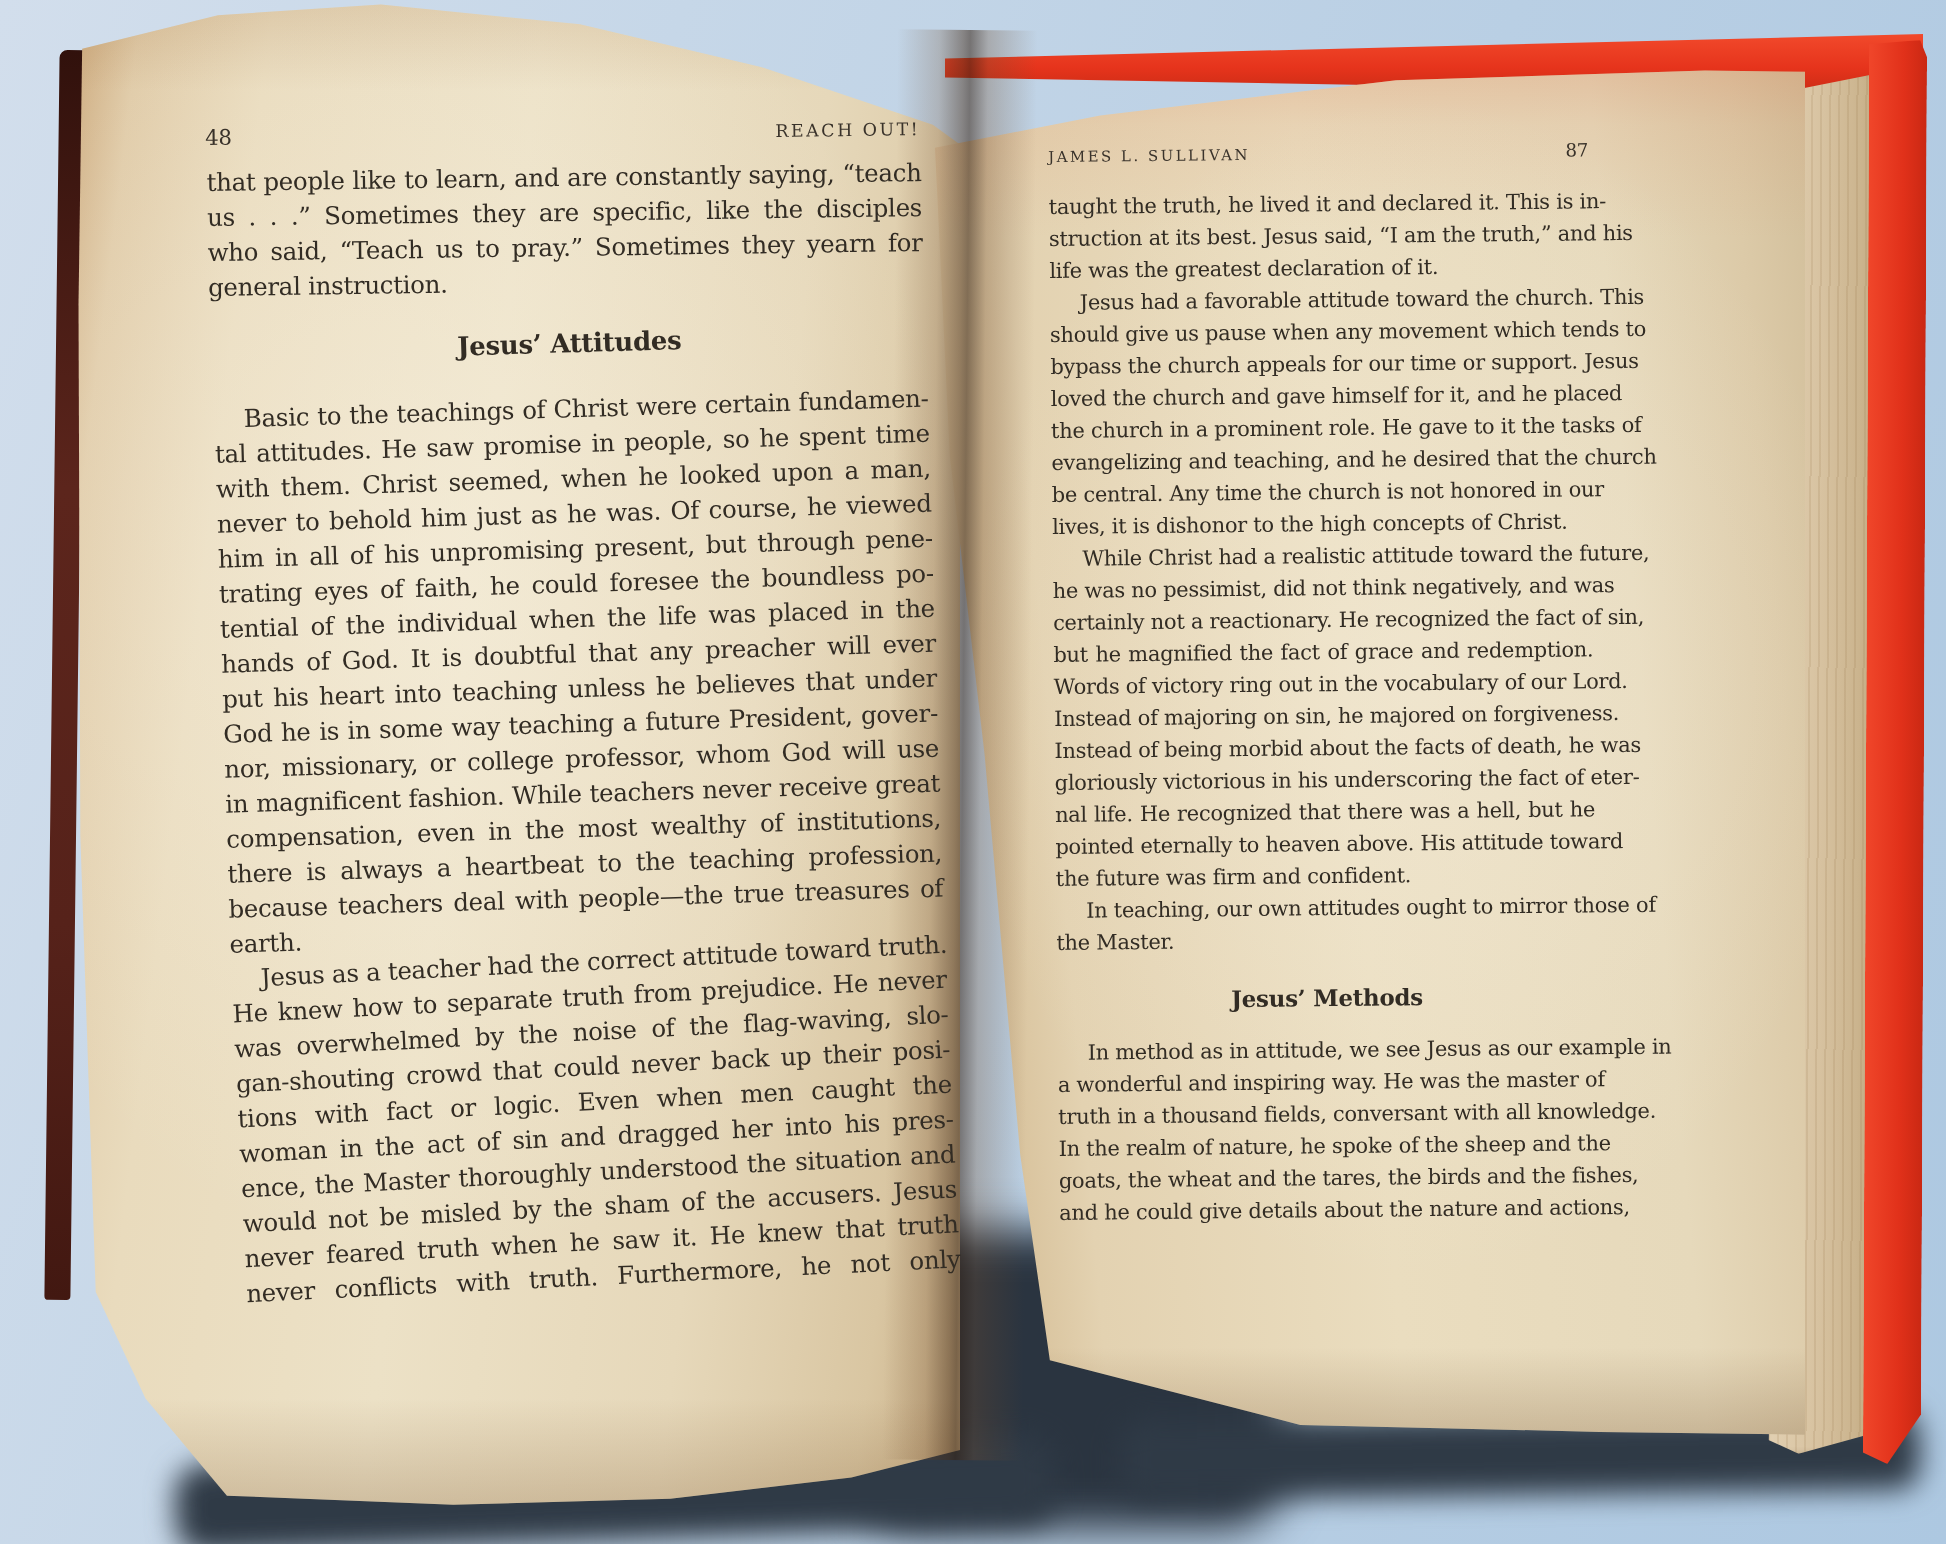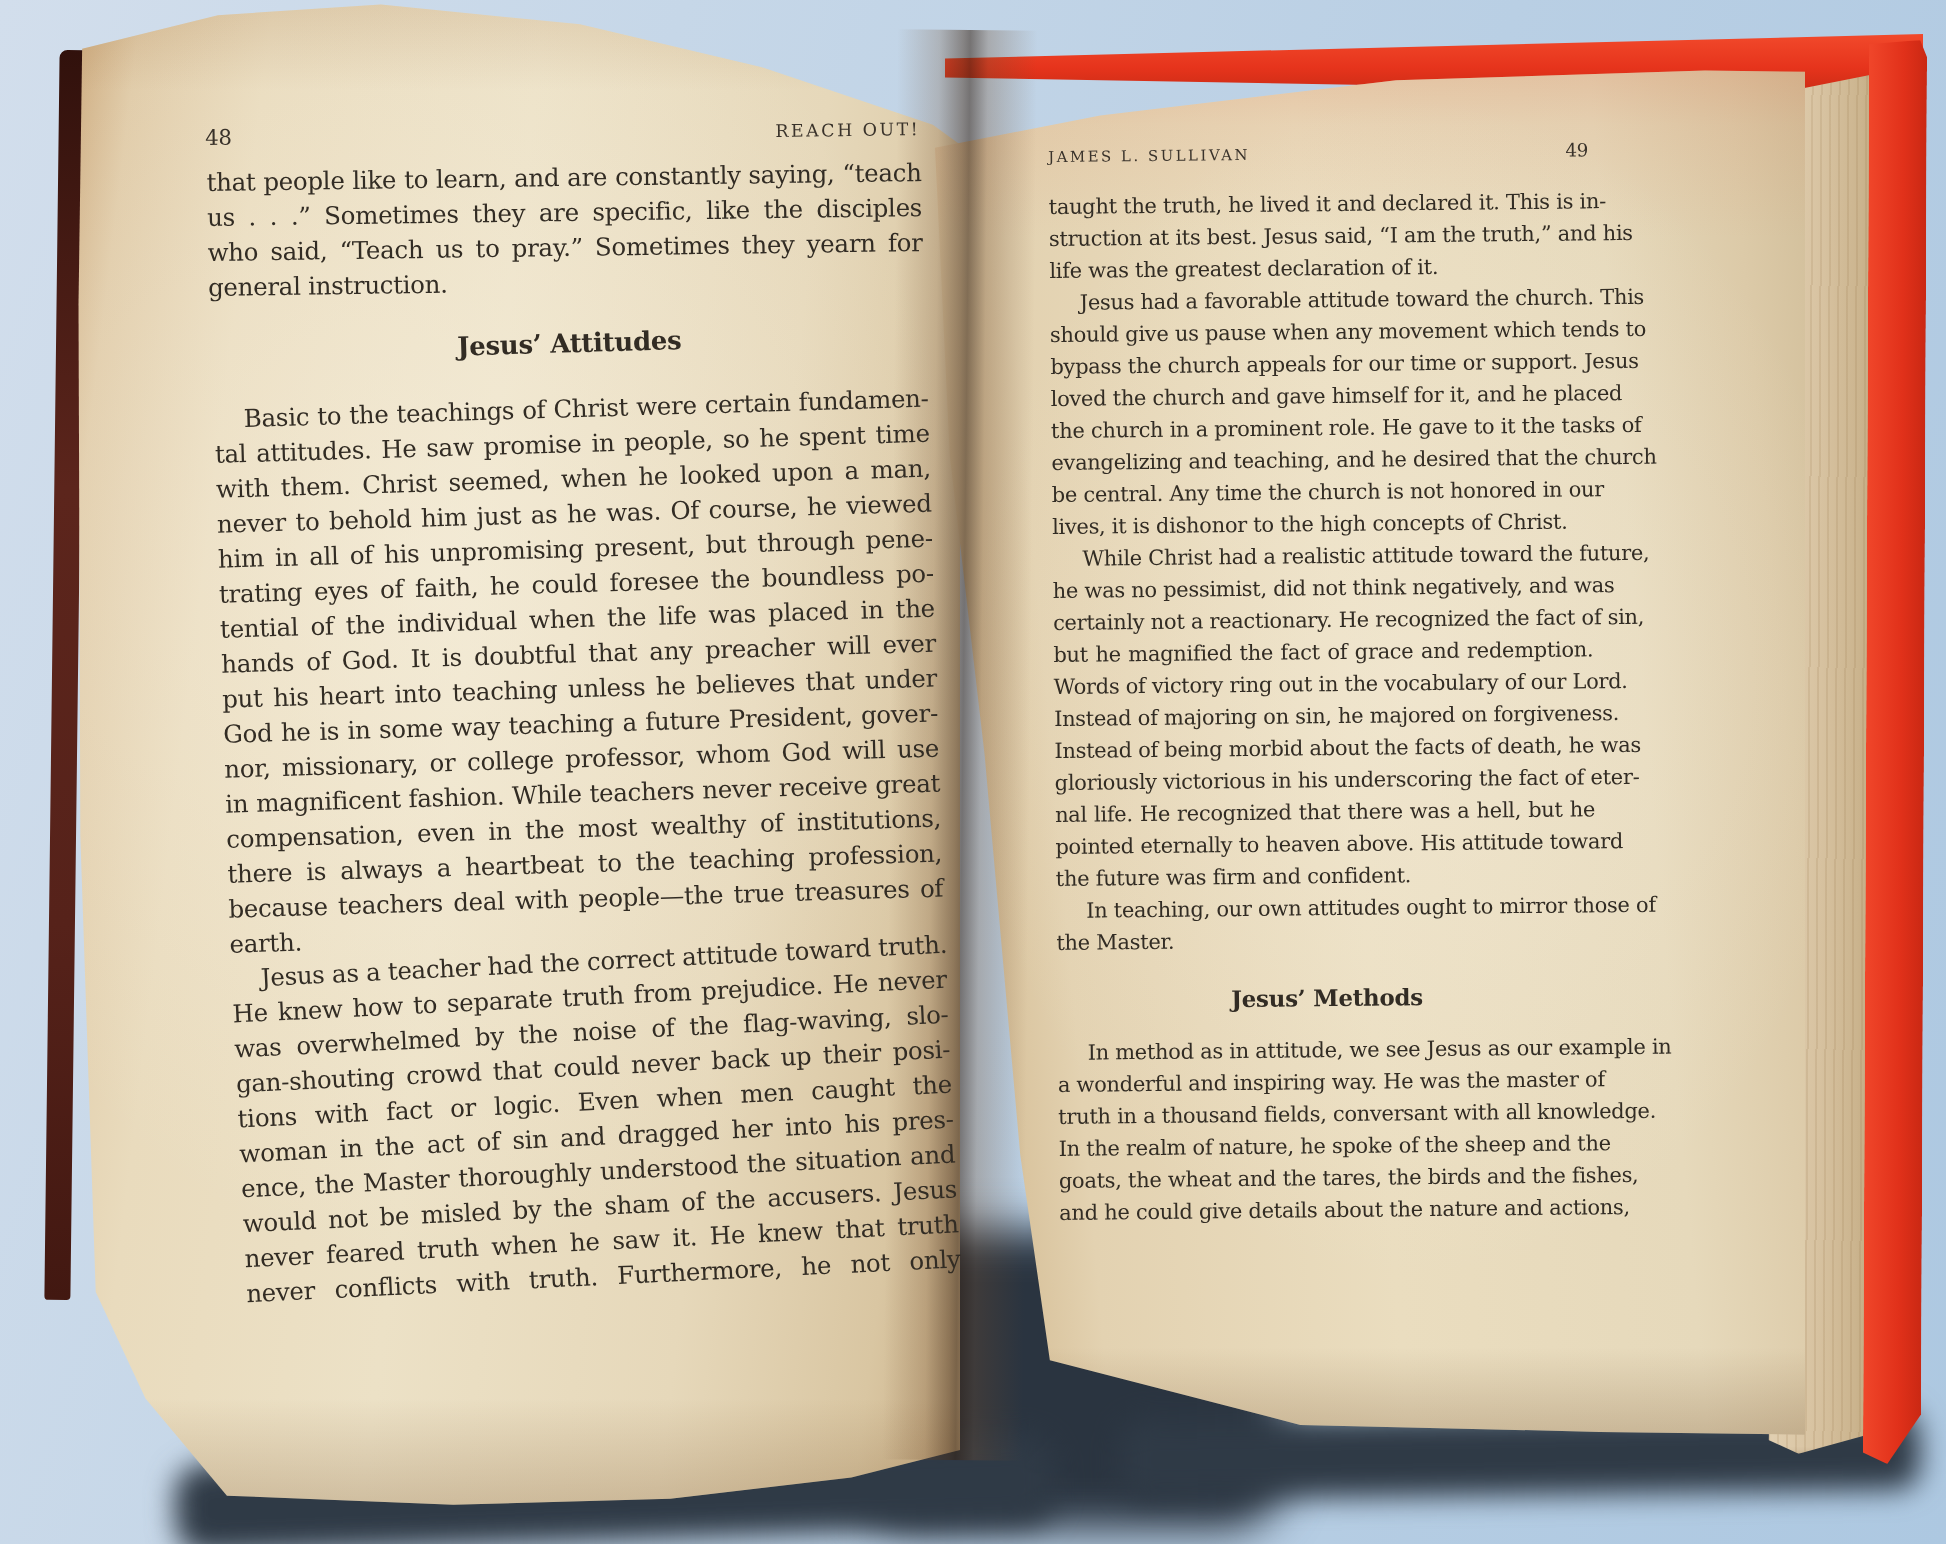--- a/index.html
+++ b/index.html
@@ -149,21 +149,21 @@
           <div class="bline jline">would not be misled by the sham of the accusers. Jesus</div>
           <div class="bline jline">never feared truth when he saw it. He knew that truth</div>
           <div class="bline jline">never conflicts with truth. Furthermore, he not only</div>
         </div>
       </div>
   </div>
 
   <div class="page-text right-text">
     <div class="pageheader">
       <span class="ph-title">JAMES L. SULLIVAN</span>
-      <span class="ph-num">49</span>
+      <span class="ph-num">87</span>
     </div>
     <div class="pagebody">
         <div class="block b0">
           <div class="bline jline">taught the truth, he lived it and declared it. This is in-</div>
           <div class="bline jline">struction at its best. Jesus said, “I am the truth,” and his</div>
           <div class="bline lastline">life was the greatest declaration of it.</div>
         </div>
         <div class="block b1">
           <div class="bline jline indent">Jesus had a favorable attitude toward the church. This</div>
           <div class="bline jline">should give us pause when any movement which tends to</div>

